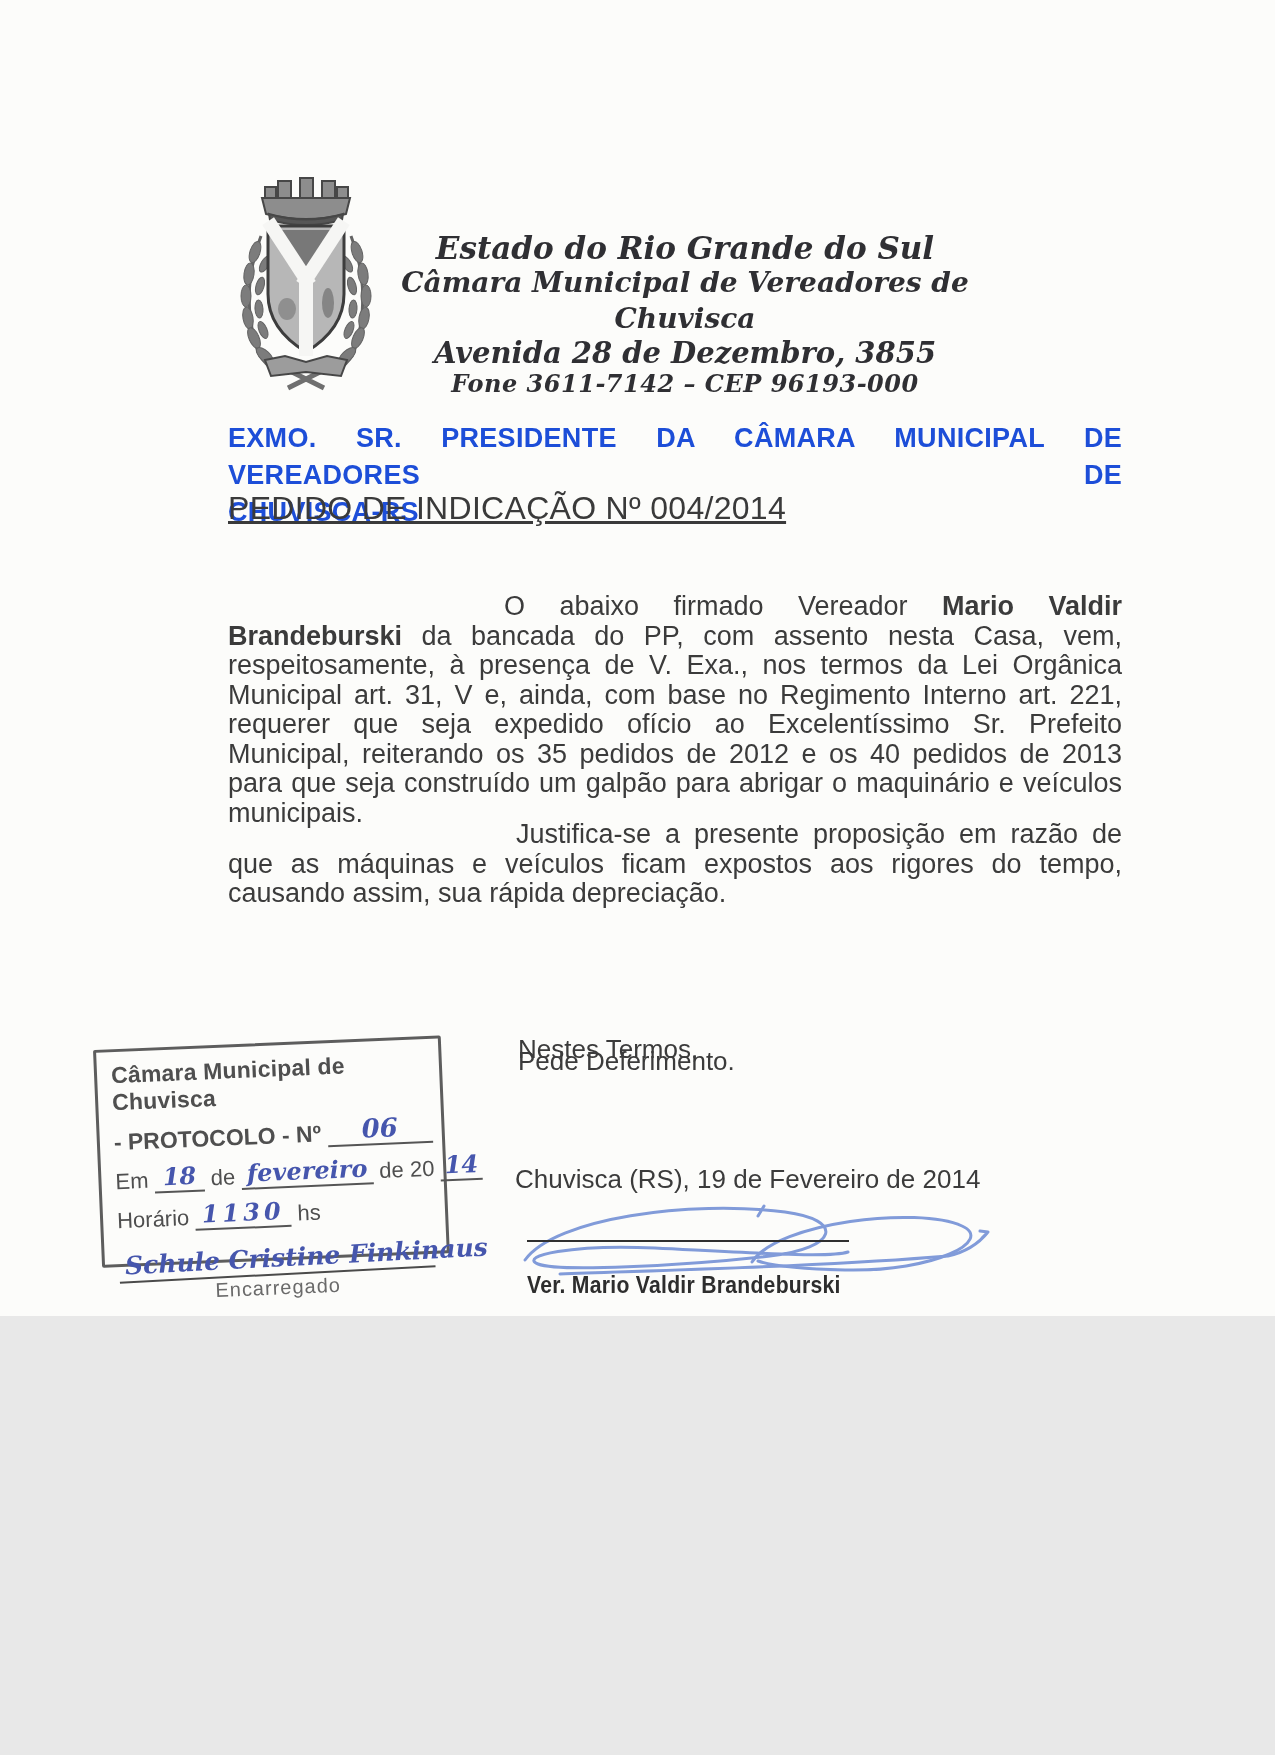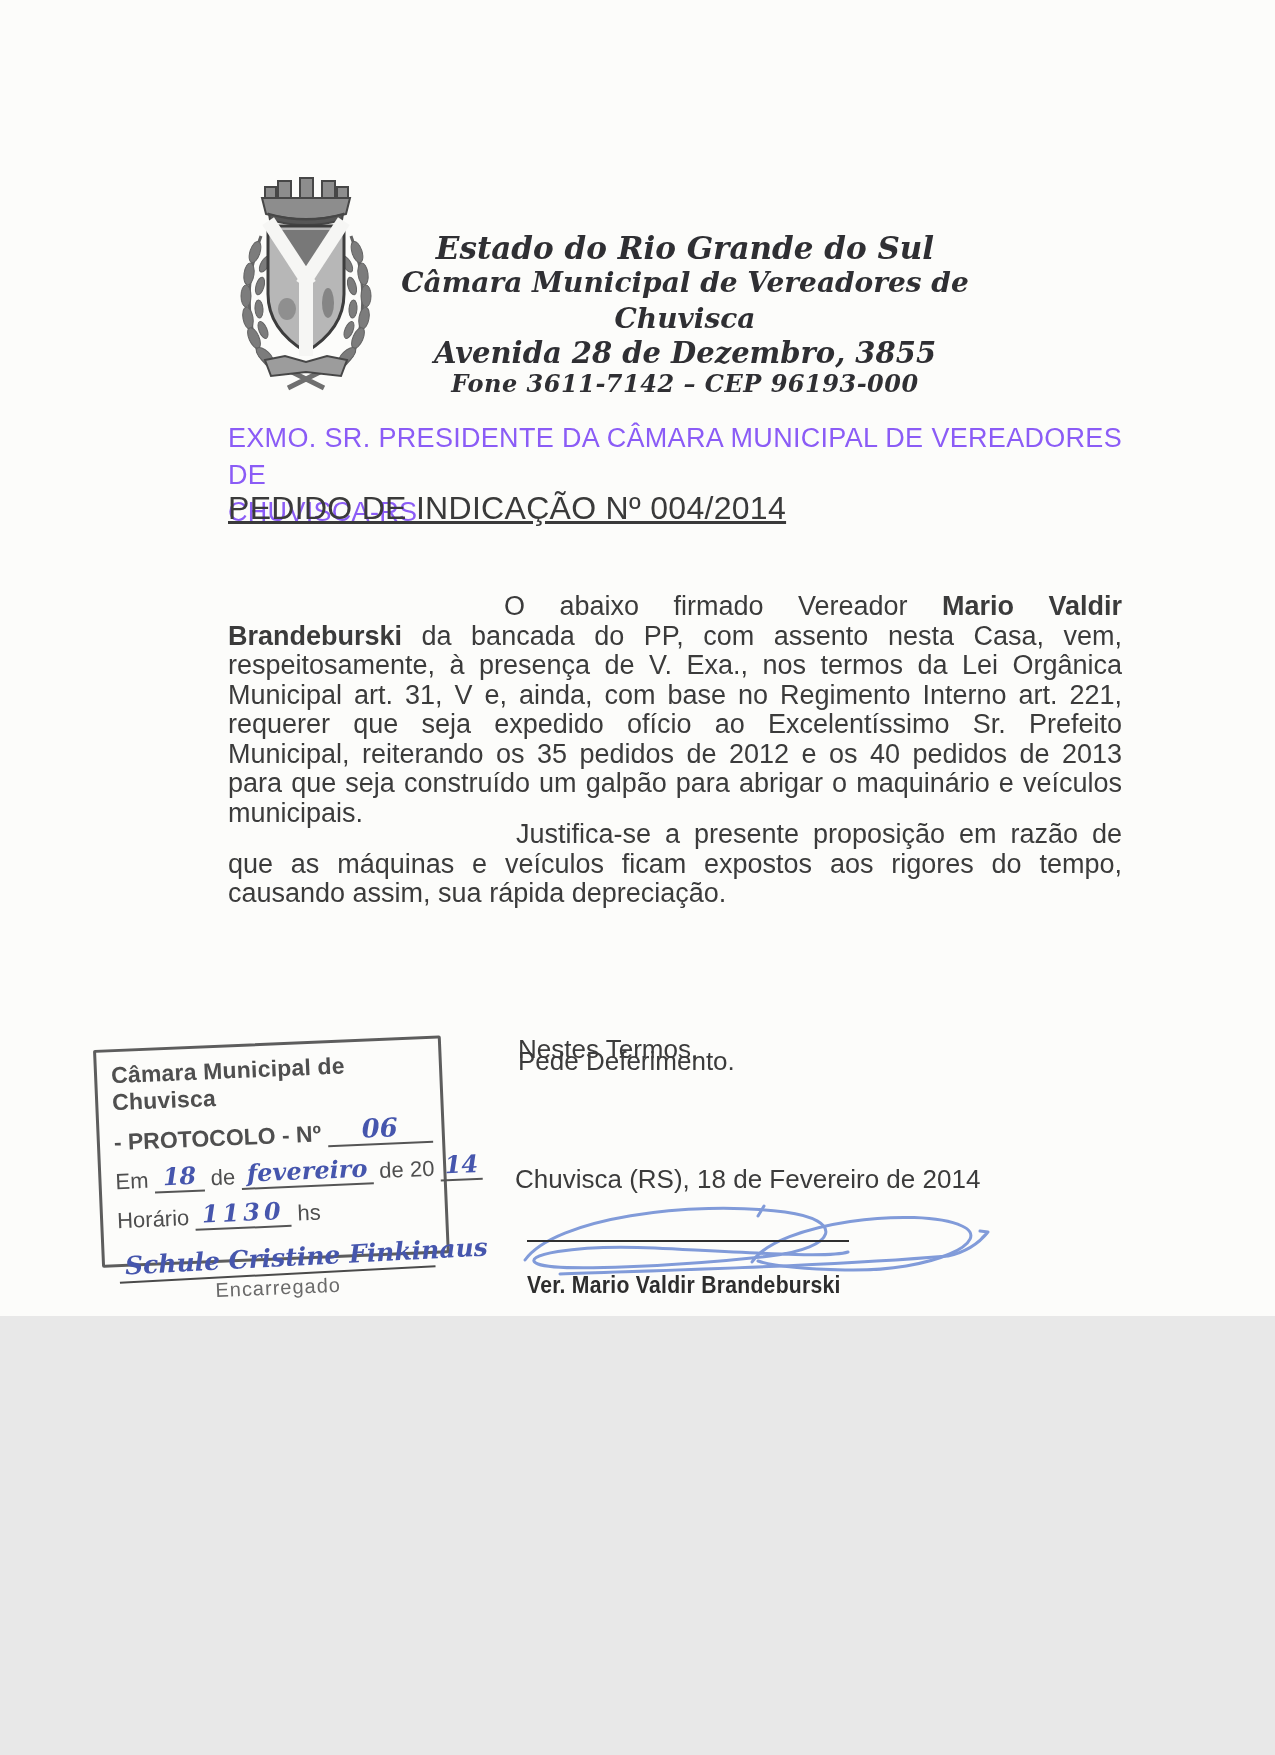--- a/index.html
+++ b/index.html
@@ -19,21 +19,21 @@
     text-align:center;
     font-family:"DejaVu Serif",serif;
     font-style:italic;font-weight:bold;color:#2f2f33;
   }
   .lh1{font-size:31px;line-height:33px;}
   .lh2{font-size:28px;line-height:36px;}
   .lh3{font-size:29px;line-height:33px;}
   .lh4{font-size:24px;line-height:28px;letter-spacing:.5px;}
   
   .recipient{position:absolute;left:228px;top:420px;width:894px;
-    font-weight:normal;font-size:27px;line-height:37px;color:#8b5cf6;letter-spacing:.3px;}
+    font-weight:bold;font-size:27px;line-height:37px;color:#1d4ed8;letter-spacing:.3px;}
   .recipient .r1{text-align:justify;text-align-last:justify;}
   
   .subject{position:absolute;left:228px;top:490px;font-size:32px;color:#3a3a3a;letter-spacing:.3px;text-decoration:underline;}
   
   .para{position:absolute;left:228px;width:894px;margin:0;
     font-size:27px;line-height:29.5px;text-align:justify;color:#3b3b3b;}
   .p1{top:592px;text-indent:276px;}
   .p2{top:820px;text-indent:288px;}
   .bold{font-weight:bold;}
   .closing{position:absolute;left:518px;font-size:26px;color:#3b3b3b;}
@@ -162,21 +162,21 @@
     </div>
     <div class="s-row light">
       <span>Horário</span>
       <span class="blank w96"><span class="hw">11</span><span class="hw">30</span></span>
       <span>hs</span>
     </div>
     <div class="s-sig hw">Schule Cristine Finkinaus</div>
     <div class="s-role">Encarregado</div>
   </div>
 
-  <div class="dateline">Chuvisca (RS), 18 de Fevereiro de 2014</div>
+  <div class="dateline">Chuvisca (RS), 19 de Fevereiro de 2014</div>
 
   <svg class="scribble" viewBox="0 0 510 115" xmlns="http://www.w3.org/2000/svg">
     <g stroke="#7b96d8" stroke-width="3" fill="none" stroke-linecap="round" opacity="0.95">
       <path d="M25 62 C55 20 190 2 285 14 C345 22 338 50 270 58 C180 68 58 74 38 66 C18 58 72 46 155 50 C255 55 330 60 348 54"></path>
       <path d="M252 64 C278 24 418 8 462 28 C494 42 436 74 345 72 C305 71 272 68 258 63"></path>
       <path d="M60 76 C170 72 330 68 448 58 C466 54 480 44 488 34 L482 40 M488 34 L480 33"></path>
       <path d="M258 18 l6 -10"></path>
     </g>
   </svg>
 

